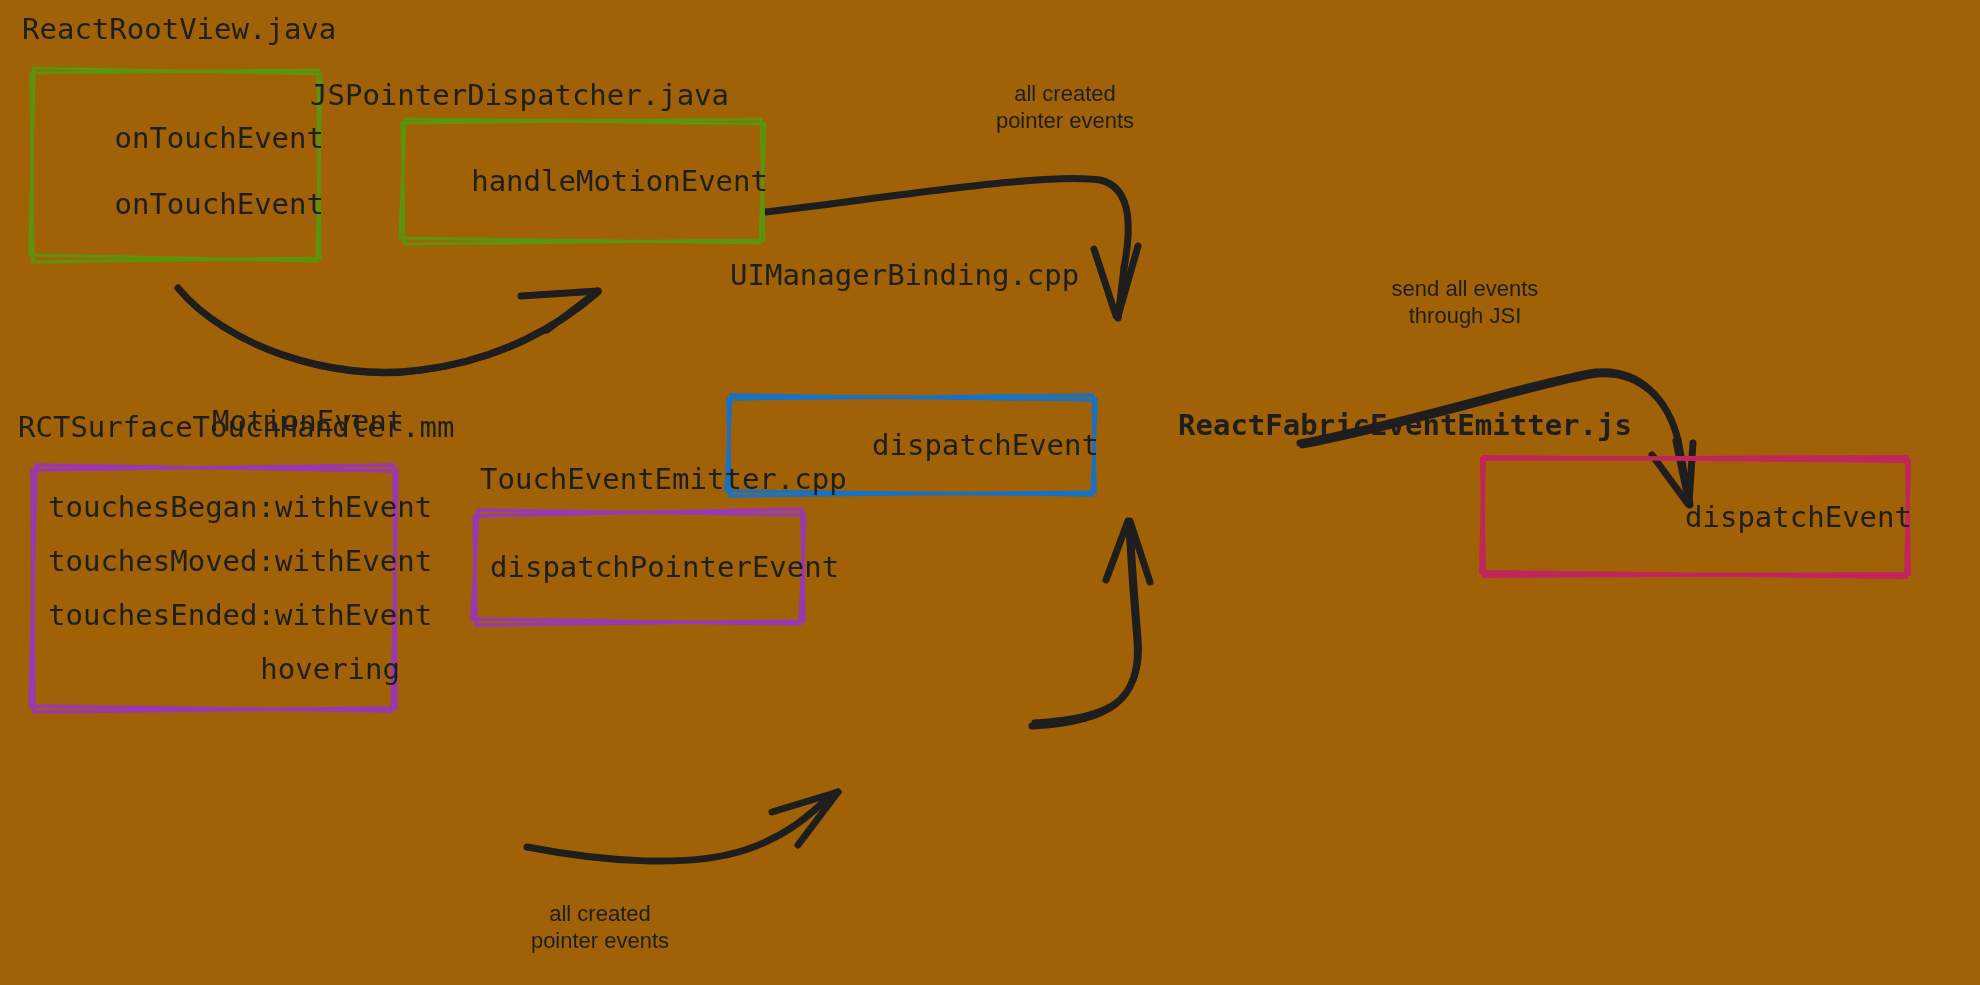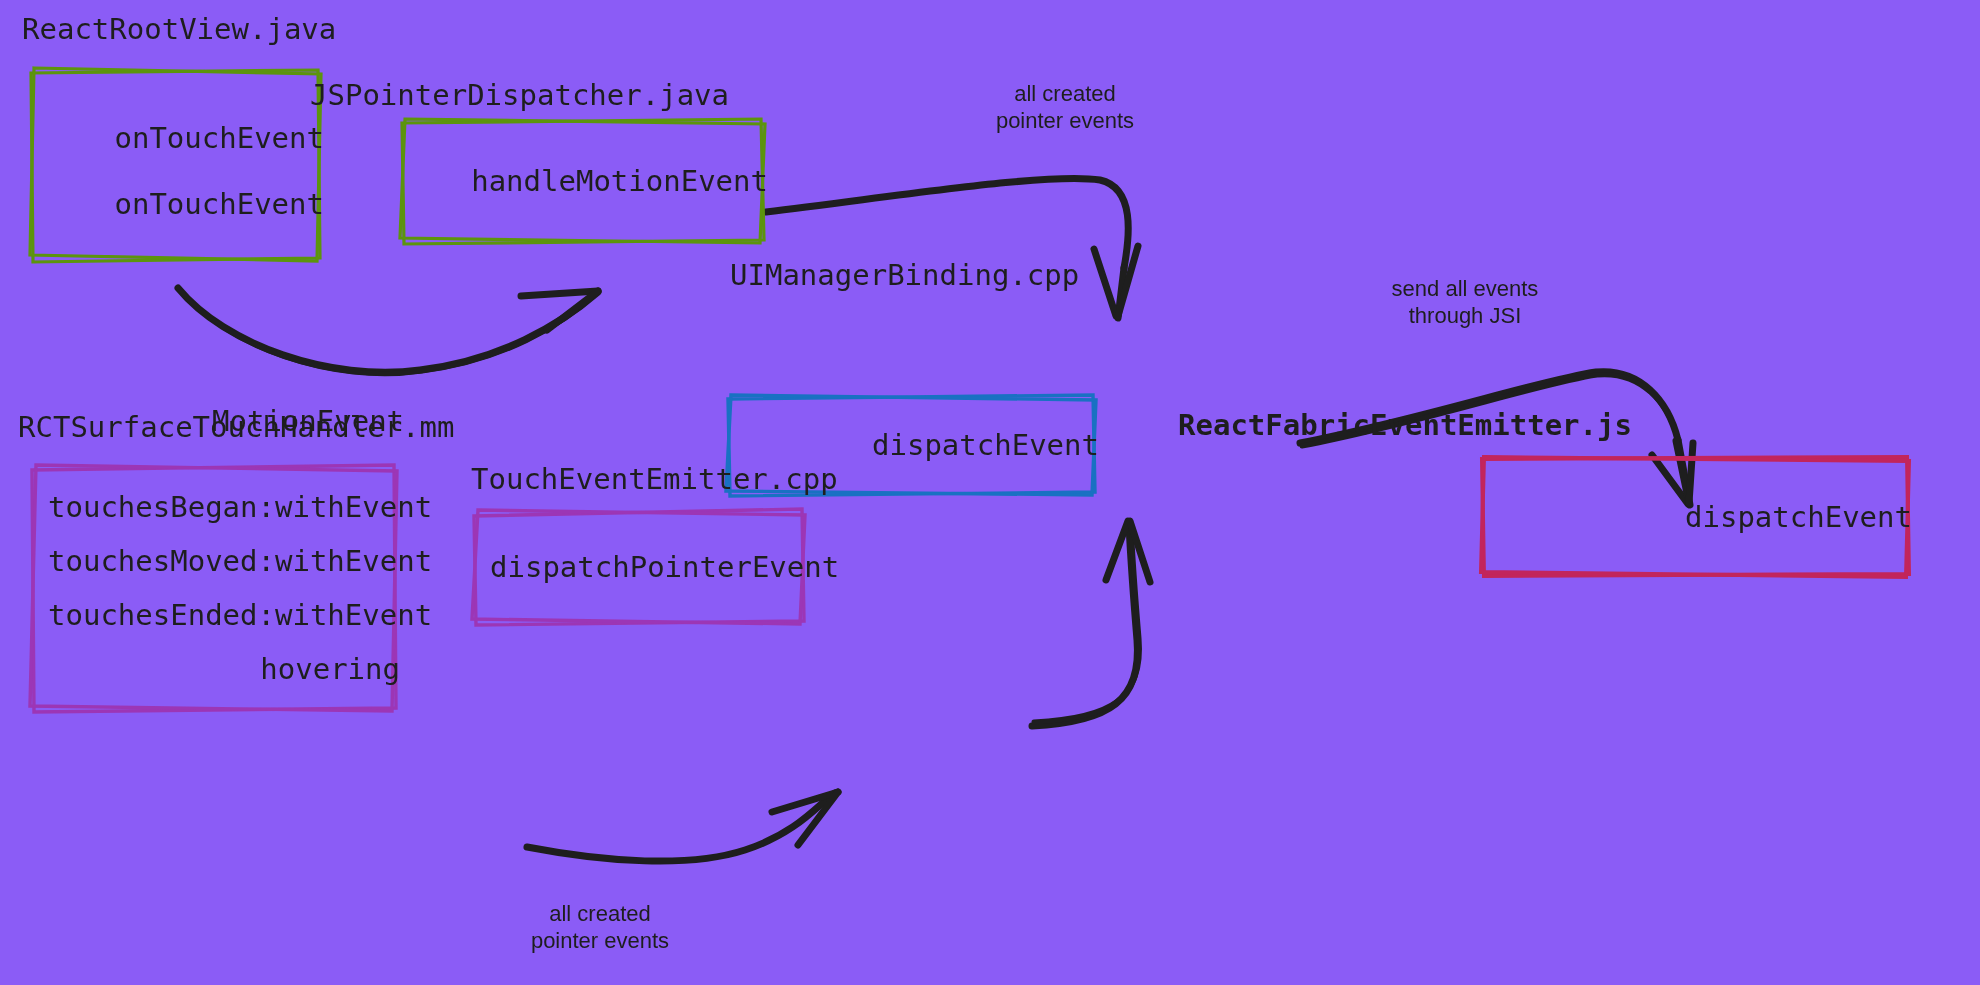--- a/index.html
+++ b/index.html
@@ -76,21 +76,21 @@
   }
   .edge-label.mono {
     font-family: "DejaVu Sans Mono", monospace;
     font-size: 29px;
     margin-top: 6px;
   }
 </style>
 </head>
 <body style="background: rgb(255, 255, 255);">
 
-<div id="canvas" style="background: #8b5cf6;">
+<div id="canvas" style="background: #a16207;">
 
   <svg class="svg-layer" viewBox="0 0 1980 985" width="1980" height="985">
 
     <g fill="none" stroke="#1e1e1e" stroke-width="7" stroke-linecap="round" stroke-linejoin="round">
       <path d="M178 288 C 225 345, 330 382, 420 370 C 500 360, 560 325, 598 292"></path>
       <path d="M178 288 C 228 348, 333 384, 422 371 C 502 361, 562 326, 598 292" stroke-width="5"></path>
       <path d="M521 296 L 598 291"></path>
       <path d="M547 330 L 598 291"></path>
     </g>
 
@@ -197,21 +197,21 @@
       <div class="box-content" style="gap:20px;">
         <div class="box-item">touchesBegan:withEvent</div>
         <div class="box-item">touchesMoved:withEvent</div>
         <div class="box-item">touchesEnded:withEvent</div>
         <div class="box-item">hovering</div>
       </div>
     </div>
   </div>
 
   <div class="node" style="left:470px; top:462px;">
-    <div class="node-title" style="left:1px; top:0px;">TouchEventEmitter.cpp</div>
+    <div class="node-title" style="left:10px; top:0px;">TouchEventEmitter.cpp</div>
     <div class="node-box" style="left:0px; top:44px; width:338px; height:122px;">
       <svg class="box-lines" viewBox="0 0 338 122" preserveAspectRatio="none">
         <g fill="none" stroke="#9c36b5" stroke-width="3.4" stroke-linecap="round">
           <path d="M4 10 L 332 3 L 334 115 L 6 119 Z"></path>
           <path d="M8 4 L 335 9 L 330 118 L 2 113 Z"></path>
         </g>
       </svg>
       <div class="box-content">
         <div class="box-item">dispatchPointerEvent</div>
       </div>

